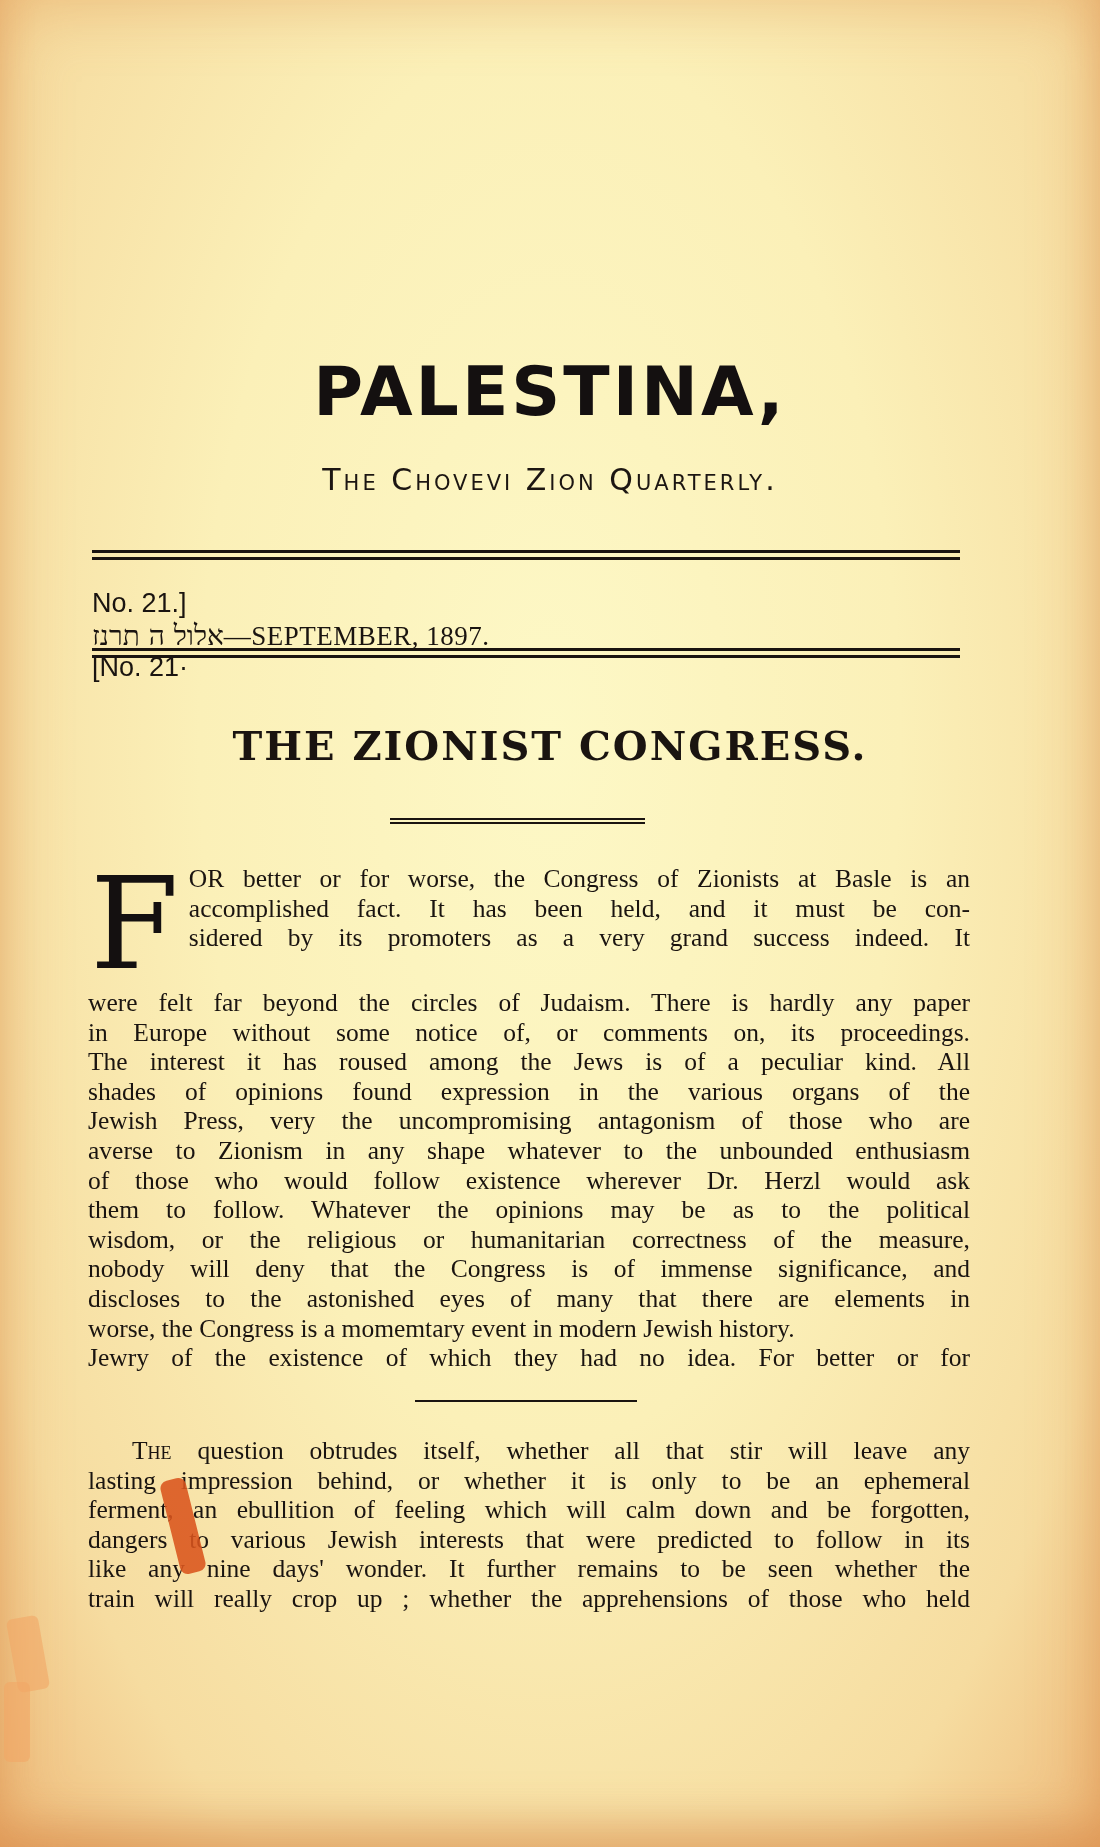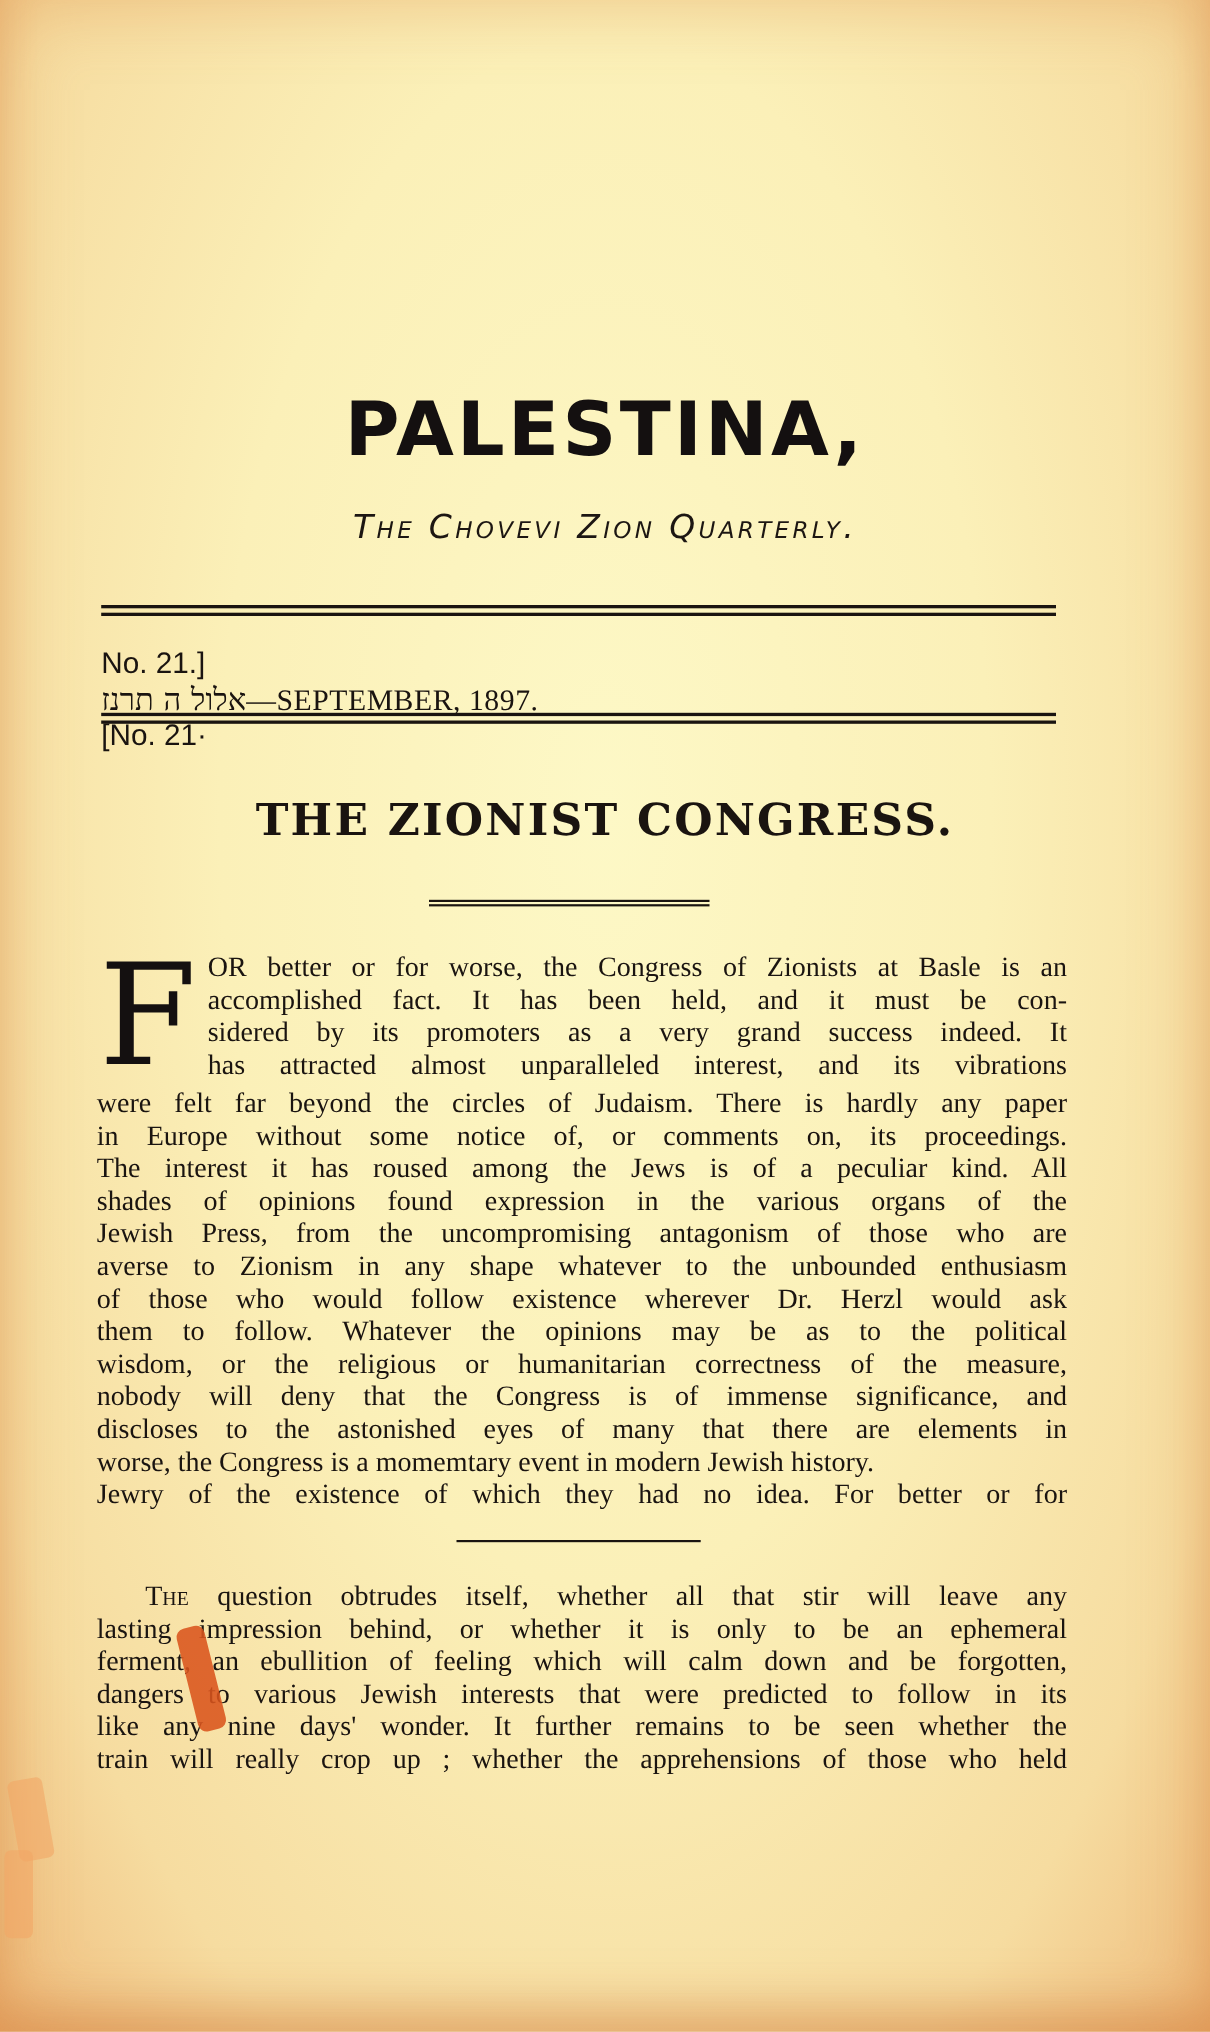--- a/index.html
+++ b/index.html
@@ -13,21 +13,21 @@
     position: absolute; inset: 0; pointer-events: none;
     box-shadow: inset 0 0 60px 10px rgba(220,140,70,0.35), inset 0 -30px 40px -10px rgba(200,110,50,0.35);
   }
   .masthead-title {
     position: absolute; top: 352px; left: 0; width: 1100px; text-align: center;
     font-family: "DejaVu Sans", sans-serif; font-weight: bold; font-size: 68px;
     letter-spacing: 3px; color: #141010;
   }
   .masthead-subtitle {
     position: absolute; top: 462px; left: 0; width: 1100px; text-align: center;
-    font-family: "DejaVu Sans", sans-serif; font-style: italic; font-size: 30px;
+    font-family: "DejaVu Sans", sans-serif; font-size: 30px;
     letter-spacing: 3px; font-variant: small-caps; color: #1c1612;
   }
   .rule-double {
     position: absolute; left: 92px; width: 868px; height: 10px;
     border-top: 3px solid #1a1410; border-bottom: 3px solid #1a1410; box-sizing: border-box;
   }
   .issue-line {
     position: absolute; top: 588px; left: 92px; width: 868px; height: 40px;
     font-size: 27px; display: flex; align-items: baseline; justify-content: space-between; flex-direction: column;
   }
@@ -83,26 +83,25 @@
 <div class="rule-double" style="top:648px;"></div>
 
 <div class="article-title">THE ZIONIST CONGRESS.</div>
 <div class="short-rule-double"></div>
 
 <div class="para" style="top:864px;">
   <span class="drop-cap">F</span>
   <span class="line">OR better or for worse, the Congress of Zionists at Basle is an</span>
   <span class="line">accomplished fact.  It has been held, and it must be con-</span>
   <span class="line">sidered by its promoters as a very grand success indeed.  It</span>
-  <span class="line">has attracted almost unparalleled interest, and its vibrations</span>
   <span class="line" style="clear:both">were felt far beyond the circles of Judaism.  There is hardly any paper</span>
   <span class="line">in Europe without some notice of, or comments on, its proceedings.</span>
   <span class="line">The interest it has roused among the Jews is of a peculiar kind.  All</span>
   <span class="line">shades of opinions found expression in the various organs of the</span>
-  <span class="line">Jewish Press, from the uncompromising antagonism of those who are</span>
+  <span class="line">Jewish Press, very the uncompromising antagonism of those who are</span>
   <span class="line">averse to Zionism in any shape whatever to the unbounded enthusiasm</span>
   <span class="line">of those who would follow existence wherever Dr. Herzl would ask</span>
   <span class="line">them to follow.  Whatever the opinions may be as to the political</span>
   <span class="line">wisdom, or the religious or humanitarian correctness of the measure,</span>
   <span class="line">nobody will deny that the Congress is of immense significance, and</span>
   <span class="line">discloses to the astonished eyes of many that there are elements in</span>
   <span class="line last">worse, the Congress is a momemtary event in modern Jewish history.</span>
   <span class="line">Jewry of the existence of which they had no idea.  For better or for</span>
 </div>
 

